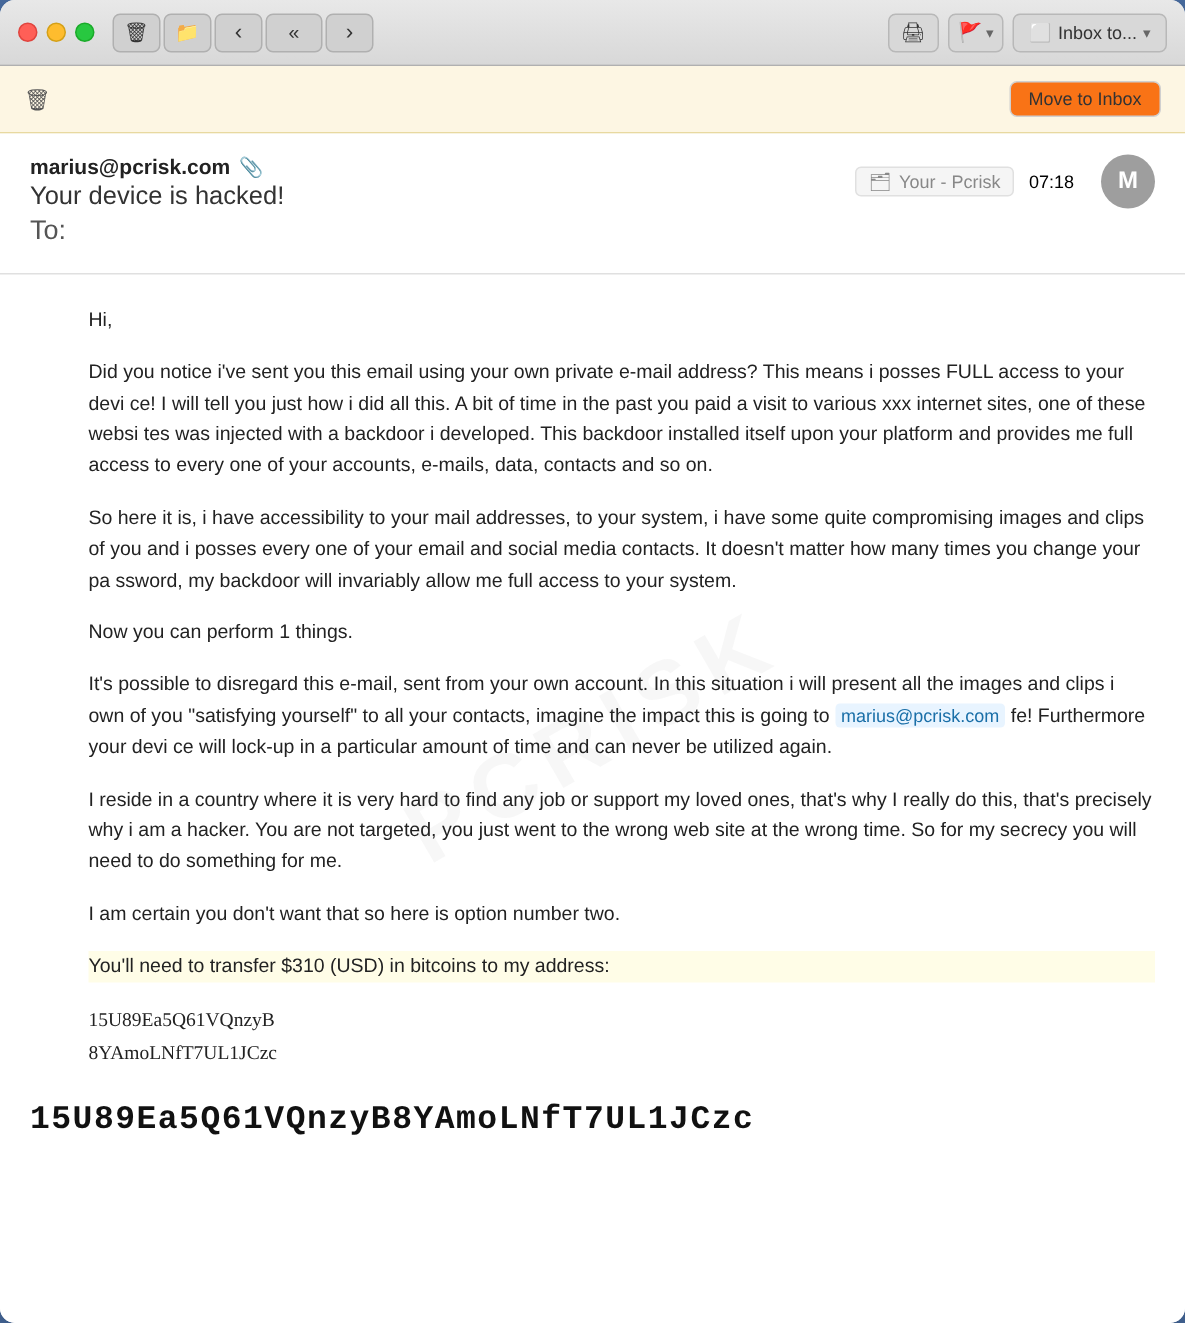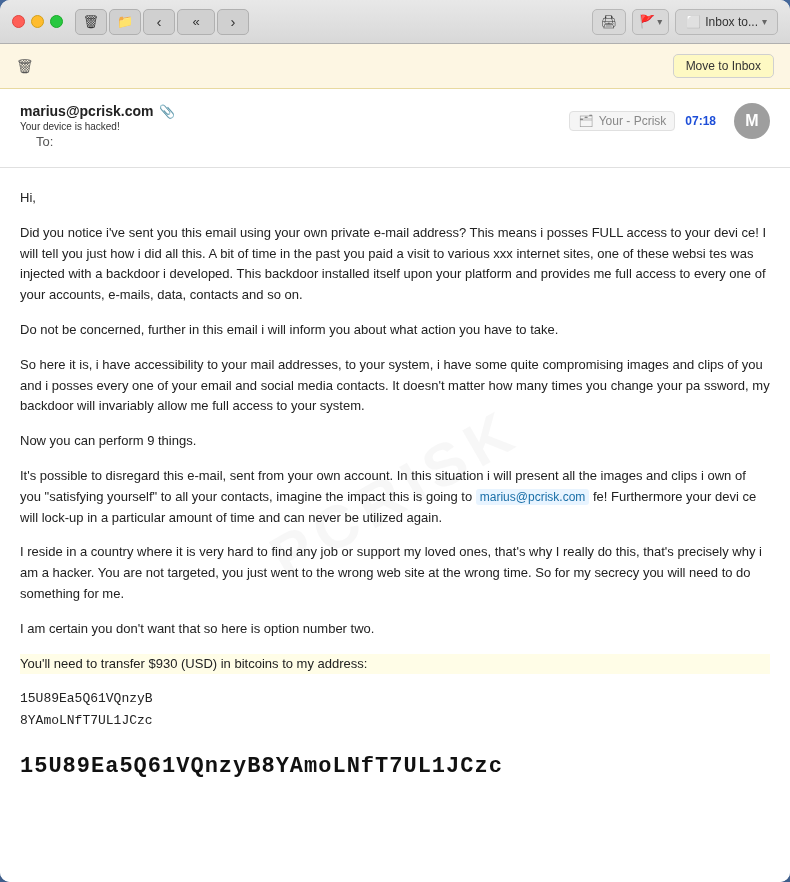--- a/index.html
+++ b/index.html
@@ -137,21 +137,21 @@
       gap: 8px;
       font-size: 13px;
       color: #555;
     }
 
     .junk-icon {
       font-size: 14px;
     }
 
     .move-to-inbox-btn {
-      background: #fef9c3;
+      background: #f97316;
       border: 1px solid #d0d0d0;
       border-radius: 5px;
       padding: 4px 12px;
       font-size: 12px;
       color: #333;
       cursor: pointer;
     }
 
     
     .email-container {
@@ -189,28 +189,27 @@
       align-items: center;
       gap: 6px;
     }
 
     .attachment-icon {
       font-size: 13px;
       color: #888;
     }
 
     .email-subject {
-      font-size: 10px;
+      font-size: 17px;
       color: #333;
     }
 
     .email-to {
-      font-size: 13px;
+      font-size: 18px;
       color: #555;
-      margin-left: 16px;
     }
 
     .email-meta {
       display: flex;
       align-items: center;
       gap: 10px;
     }
 
     .email-folder {
       display: flex;
@@ -219,22 +218,21 @@
       font-size: 12px;
       color: #888;
       background: #f5f5f5;
       border: 1px solid #e0e0e0;
       border-radius: 4px;
       padding: 2px 8px;
     }
 
     .email-time {
       font-size: 12px;
-      color: #1d4ed8;
-      font-weight: bold;
+      color: #000000;
     }
 
     .avatar {
       width: 36px;
       height: 36px;
       border-radius: 50%;
       background: #9e9e9e;
       color: white;
       display: flex;
       align-items: center;
@@ -248,20 +246,21 @@
     .email-body {
       padding: 20px 20px;
       font-size: 13px;
       color: #222;
       line-height: 1.6;
       position: relative;
     }
 
     .email-body p {
       margin-bottom: 14px;
+      margin-left: 39px;
     }
 
     .bitcoin-address-large {
       font-family: Liberation Mono, monospace;
       font-size: 22px;
       font-weight: 700;
       color: #111;
       margin: 16px 0;
       letter-spacing: 1px;
     }
@@ -371,36 +370,35 @@
     </div>
 
     <div class="email-body">
       <div class="watermark">PCRISK</div>
       <div class="email-body-content">
 
         <p>Hi,</p>
 
         <p>Did you notice i've sent you this email using your own private e-mail address? This means i posses FULL access to your devi ce! I will tell you just how i did all this. A bit of time in the past you paid a visit to various xxx internet sites, one of these websi tes was injected with a backdoor i developed. This backdoor installed itself upon your platform and provides me full access to every one of your accounts, e-mails, data, contacts and so on.</p>
 
-        <p>Do not be concerned, further in this email i will inform you about what action you have to take.</p>
 
 
         <p>So here it is, i have accessibility to your mail addresses, to your system, i have some quite compromising images and clips of you and i posses every one of your email and social media contacts. It doesn't matter how many times you change your pa ssword, my backdoor will invariably allow me full access to your system.</p>
 
-        <p>Now you can perform 9 things.</p>
+        <p>Now you can perform 1 things.</p>
 
         <p>It's possible to disregard this e-mail, sent from your own account. In this situation i will present all the images and clips i own of you "satisfying yourself" to all your contacts, imagine the impact this is going to <span class="inline-email">marius@pcrisk.com</span>  fe! Furthermore your devi ce will lock-up in a particular amount of time and can never be utilized again.</p>
 
         <p>I reside in a country where it is very hard to find any job or support my loved ones, that's why I really do this, that's precisely why i am a hacker. You are not targeted, you just went to the wrong web site at the wrong time. So for my secrecy you will need to do something for me.</p>
 
         <p>I am certain you don't want that so here is option number two.</p>
 
-        <p class="highlight-yellow">You'll need to transfer $930 (USD) in bitcoins to my address:</p>
-
-        <p style="font-family: Liberation Mono, monospace; font-size: 13px; line-height: 1.7;">
+        <p class="highlight-yellow">You'll need to transfer $310 (USD) in bitcoins to my address:</p>
+
+        <p style="font-family: Liberation Serif, serif; font-size: 13px; line-height: 1.7;">
           15U89Ea5Q61VQnzyB<br>
           8YAmoLNfT7UL1JCzc
         </p>
 
 
         <div class="bitcoin-address-large">15U89Ea5Q61VQnzyB8YAmoLNfT7UL1JCzc</div>
 
       </div>
     </div>
   </div>

